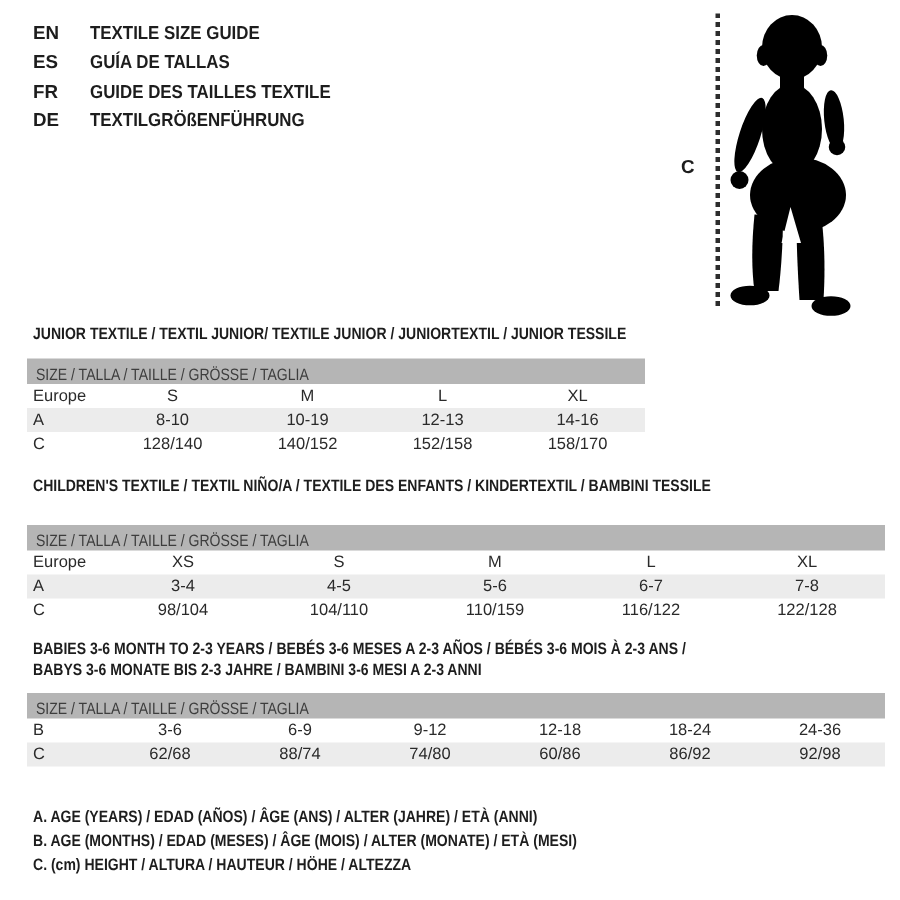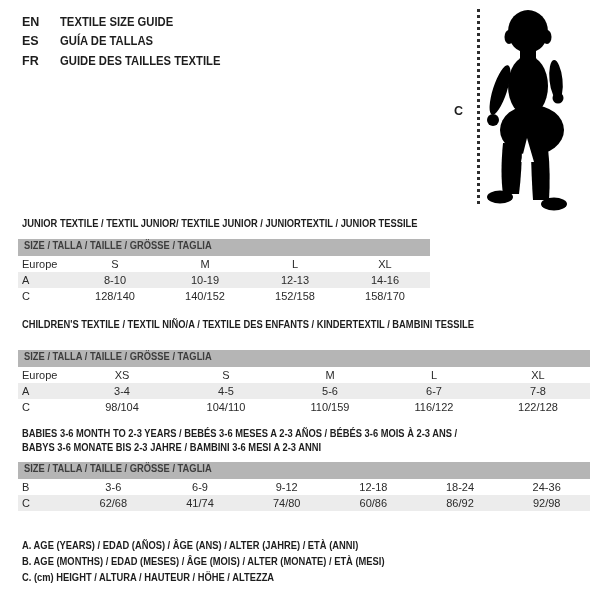--- a/index.html
+++ b/index.html
@@ -22,22 +22,22 @@
   .measure-label { position:absolute; left:454px; top:104px; font-size:12.5px; font-weight:bold; }
   .baby-svg { position:absolute; left:486px; top:8px; }
 
   
   .tbl-title {
     position:absolute; font-weight:bold; font-size:11px; line-height:14px;
     transform:scaleX(0.85); transform-origin:0 0; white-space:nowrap;
   }
   .grid { position:absolute; font-size:11px; }
   .bar {
-    height:17px; background:#b5b5b5; color:#3d3d3d; font-weight:bold;
-    display:flex; align-items:flex-start; padding-left:6px; box-sizing:border-box;
+    height:17px; background:#b5b5b5; color:#3d3d3d; font-weight:normal;
+    display:flex; align-items:flex-end; padding-left:6px; box-sizing:border-box;
   }
   .bar-text { transform:scaleX(0.85); transform-origin:0 50%; white-space:nowrap; }
   .tr { display:flex; height:16px; align-items:center; color:#2a2a2a;justify-content:center; }
   .tr.shaded { background:#ececec; }
   .lab { flex:0 0 48px; padding-left:4px; }
   .td { flex:1; text-align:center; }
 
   
   .notes { position:absolute; left:22px; top:537px; }
   .note-line { font-weight:bold; font-size:11px; height:16px; line-height:16px;
@@ -53,20 +53,24 @@
       <span class="lang-code">EN</span>
       <span class="lang-title">TEXTILE SIZE GUIDE</span>
     </div>
     <div class="lang-row">
       <span class="lang-code">ES</span>
       <span class="lang-title">GUÍA DE TALLAS</span>
     </div>
     <div class="lang-row">
       <span class="lang-code">FR</span>
       <span class="lang-title">GUIDE DES TAILLES TEXTILE</span>
+    </div>
+    <div class="lang-row">
+      <span class="lang-code">DE</span>
+      <span class="lang-title">TEXTILGRÖßENFÜHRUNG</span>
     </div>
   </div>
 
   <div class="measure-line"></div>
   <div class="measure-label">C</div>
   <svg class="baby-svg" width="84" height="204" viewBox="0 0 84 204" aria-hidden="true">
     <g fill="#000">
       <ellipse cx="42" cy="23.5" rx="20" ry="21.5"></ellipse>
       <ellipse cx="23" cy="29" rx="4.5" ry="7"></ellipse>
       <ellipse cx="61" cy="29" rx="4.5" ry="7"></ellipse>
@@ -161,21 +165,21 @@
       <div class="td">3-6</div>
       <div class="td">6-9</div>
       <div class="td">9-12</div>
       <div class="td">12-18</div>
       <div class="td">18-24</div>
       <div class="td">24-36</div>
     </div>
     <div class="tr shaded">
       <div class="lab">C</div>
       <div class="td">62/68</div>
-      <div class="td">41/74</div>
+      <div class="td">88/74</div>
       <div class="td">74/80</div>
       <div class="td">60/86</div>
       <div class="td">86/92</div>
       <div class="td">92/98</div>
     </div>
   </div>
 
   <div class="notes">
     <div class="note-line">A. AGE (YEARS) / EDAD (AÑOS) / ÂGE (ANS) / ALTER (JAHRE) / ETÀ (ANNI)</div>
     <div class="note-line">B. AGE (MONTHS) / EDAD (MESES) / ÂGE (MOIS) / ALTER (MONATE) / ETÀ (MESI)</div>

